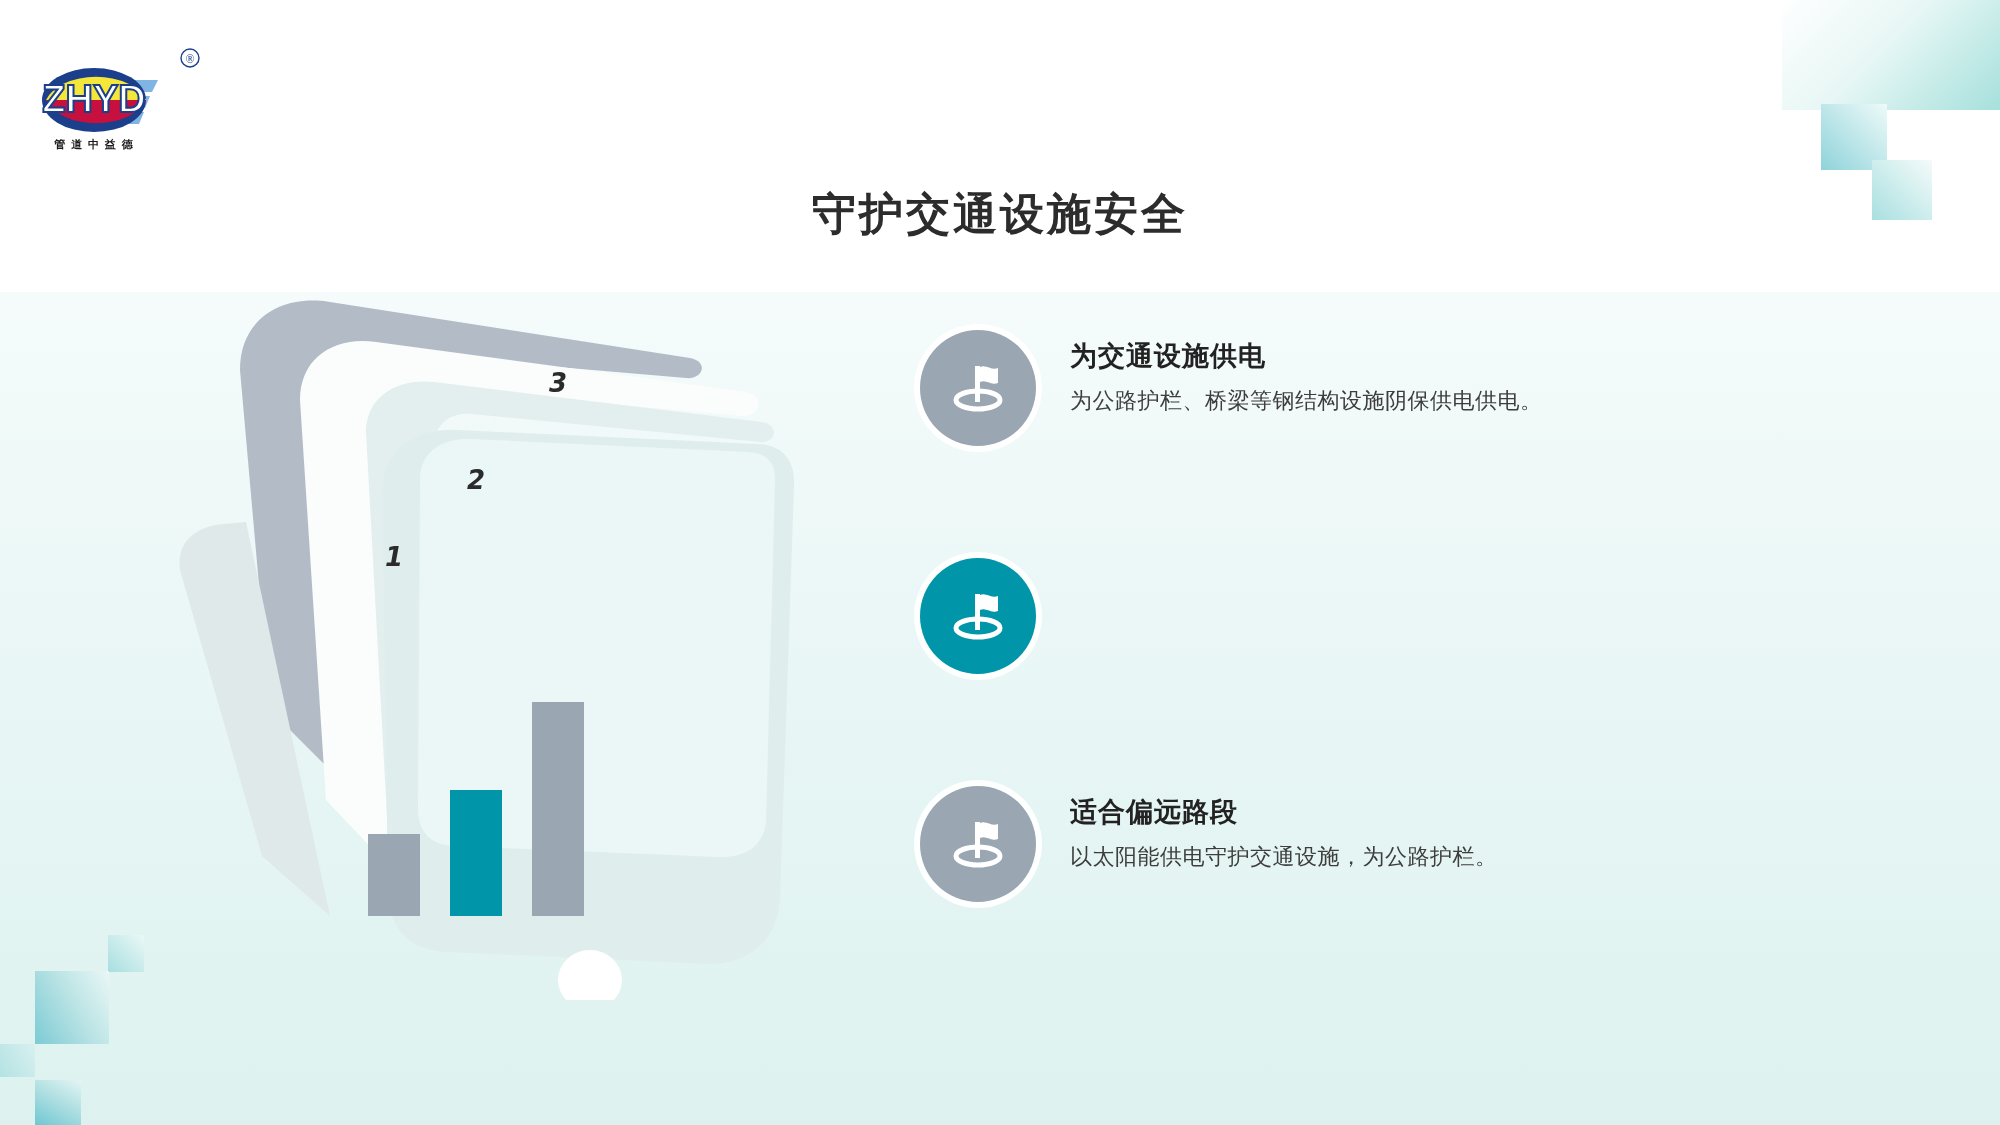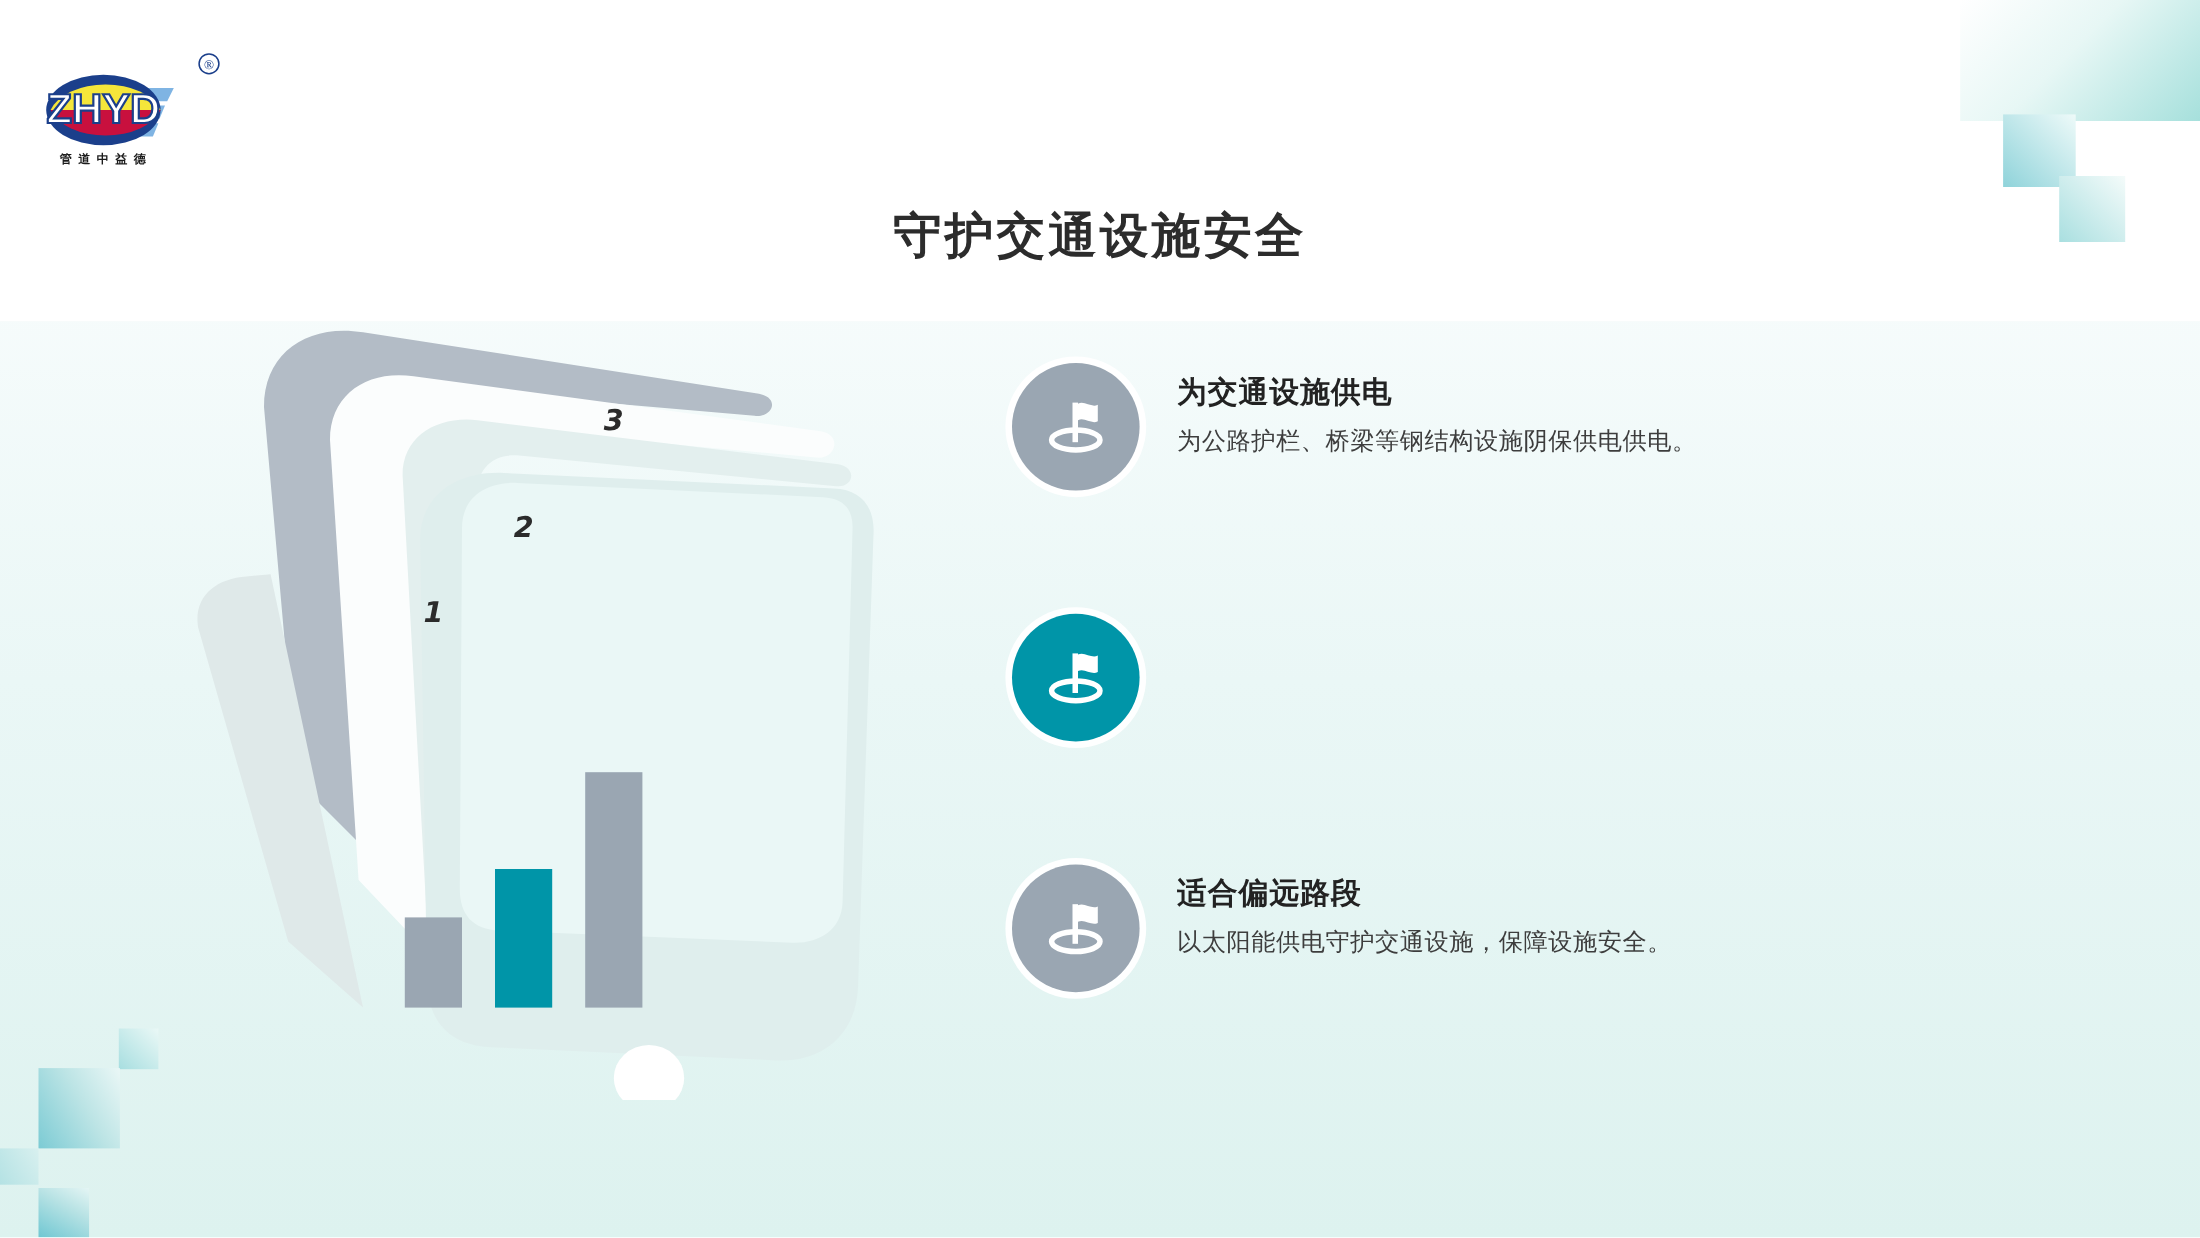--- a/index.html
+++ b/index.html
@@ -268,18 +268,18 @@
     <div class="feature">
       <div class="fcircle gray">
         <svg width="64" height="64" viewBox="0 0 64 64">
           <ellipse cx="32" cy="44" rx="22" ry="9" fill="none" stroke="#ffffff" stroke-width="5"></ellipse>
           <rect x="29" y="10" width="5" height="36" fill="#ffffff"></rect>
           <path d="M34 11 C40 8 46 15 52 12 L52 27 C46 30 40 23 34 26 Z" fill="#ffffff"></path>
         </svg>
       </div>
       <div class="ftext">
         <div class="ftitle">适合偏远路段</div>
-        <div class="fdesc">以太阳能供电守护交通设施，保障设施安全。</div>
+        <div class="fdesc">以太阳能供电守护交通设施，为公路护栏。</div>
       </div>
     </div>
 
   </div>
 </div>
 
 </body></html>

